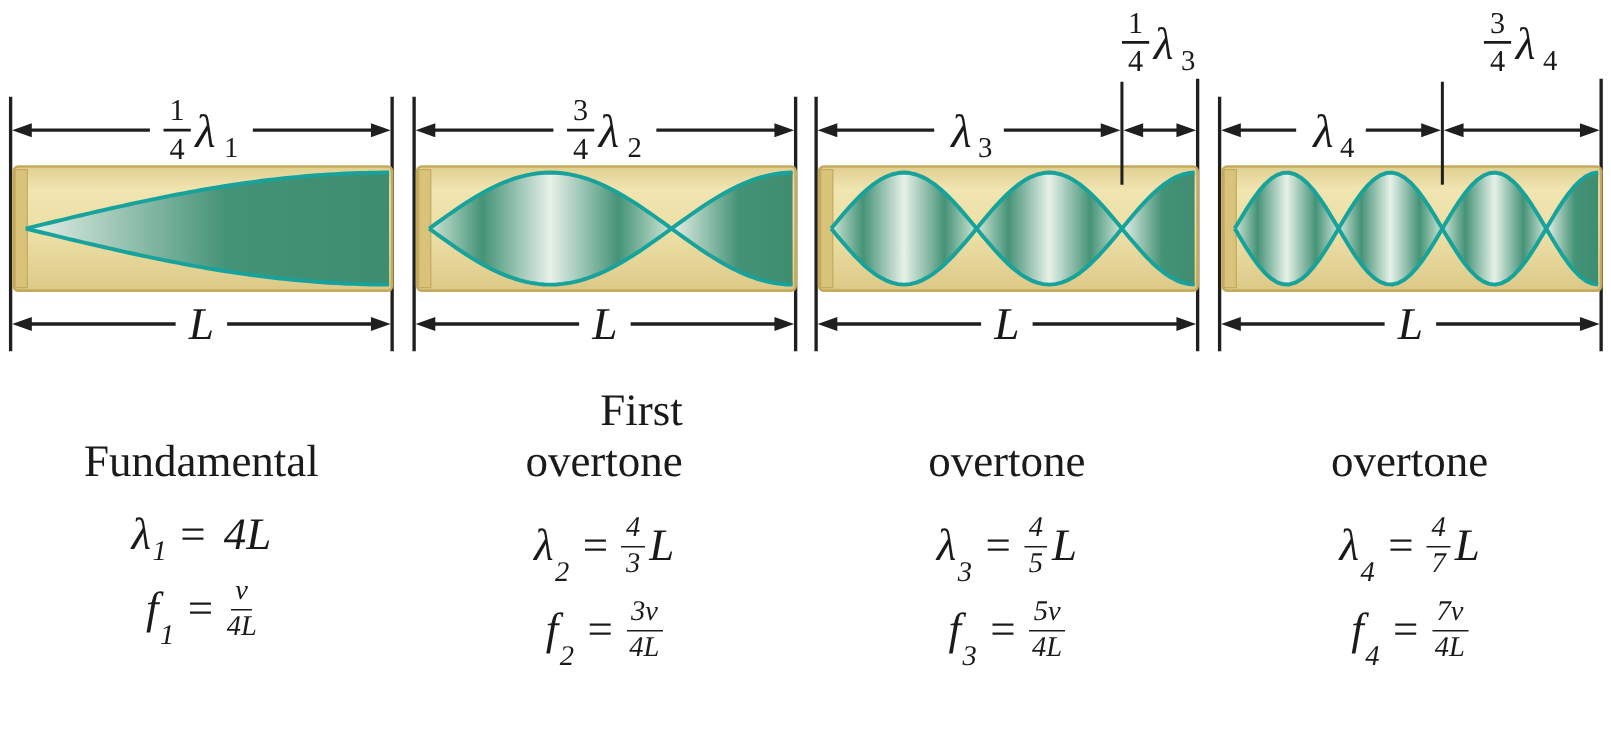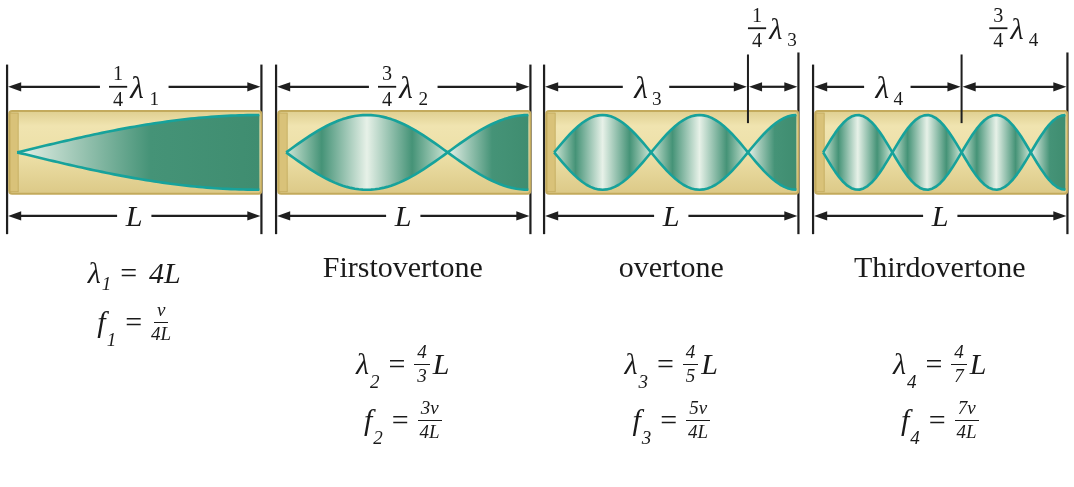--- a/index.html
+++ b/index.html
@@ -2,21 +2,21 @@
 <html><head>
 <meta charset="utf-8">
 <style>
   html,body{margin:0;padding:0;background:#ffffff;}
   body{width:1074px;height:487px;overflow:hidden;
        font-family:"Liberation Serif",serif;color:#1a1a1a;}
   .figure{display:flex;width:1074px;padding-top:2px;box-sizing:border-box;}
   .panel{flex:1 1 0;display:flex;flex-direction:column;align-items:center;min-width:0;}
   .panel svg{display:block;width:100%;height:auto;}
   .mode-name{font-size:30px;line-height:1.12;text-align:right;
-             min-height:74px;display:flex;justify-content:flex-end;
+             min-height:74px;display:flex;flex-direction:column;justify-content:flex-end;
              margin-top:10px;}
   .eq{font-size:30px;line-height:1;text-align:center;margin-top:18px;
       display:flex;align-items:center;justify-content:center;font-style:italic;}
   .eq.freq{margin-top:12px;}
   .eq .sub{font-size:19px;font-style:italic;align-self:flex-end;margin-left:1px;
            transform:translateY(5px);}
   .eq .rel{margin:0 9px;font-style:normal;}
   .eq .frac{display:inline-flex;flex-direction:column;align-items:center;
             font-size:19px;line-height:1.08;}
   .eq .frac .num{border-bottom:1.7px solid #1a1a1a;padding:0 3px 1px;}
@@ -57,20 +57,23 @@
         <line x1="108" y1="84" x2="126" y2="84" stroke="#1a1a1a" stroke-width="1.8"></line>
         <text x="117" y="103" font-size="20" text-anchor="middle" font-family="&quot;Liberation Serif&quot;,serif" fill="#1a1a1a" font-style="normal">4</text>
         <text x="129" y="95" font-size="31" text-anchor="start" font-family="&quot;Liberation Serif&quot;,serif" fill="#1a1a1a" font-style="italic">λ</text>
         <text x="148" y="102" font-size="19" text-anchor="start" font-family="&quot;Liberation Serif&quot;,serif" fill="#1a1a1a" font-style="normal">1</text>
         <line x1="19" y1="212" x2="116" y2="212" stroke="#1f1f1f" stroke-width="2.2"></line>
         <line x1="150" y1="212" x2="247" y2="212" stroke="#1f1f1f" stroke-width="2.2"></line>
         <polygon points="8,212 21,207.4 21,216.6" fill="#1f1f1f"></polygon>
         <polygon points="258,212 245,207.4 245,216.6" fill="#1f1f1f"></polygon>
         <text x="133" y="222" font-size="30" text-anchor="middle" font-family="&quot;Liberation Serif&quot;,serif" fill="#1a1a1a" font-style="italic">L</text>
       </svg>
+      <div class="mode-name">
+        <div class="name-line">Fundamental</div>
+      </div>
       <div class="eq">
         <span class="lhs">λ</span>
         <span class="sub">1</span>
         <span class="rel">=</span>
         <span class="rhs">4L</span>
       </div>
       <div class="eq freq">
         <span class="lhs">f</span>
         <span class="sub">1</span>
         <span class="rel">=</span>
@@ -292,21 +295,20 @@
         <text x="190.56799999999998" y="45" font-size="20" text-anchor="middle" font-family="&quot;Liberation Serif&quot;,serif" fill="#1a1a1a" font-style="normal">4</text>
         <text x="202.56799999999998" y="37" font-size="30" text-anchor="start" font-family="&quot;Liberation Serif&quot;,serif" fill="#1a1a1a" font-style="italic">λ</text>
         <text x="220.56799999999998" y="44" font-size="19" text-anchor="start" font-family="&quot;Liberation Serif&quot;,serif" fill="#1a1a1a" font-style="normal">4</text>
         <line x1="19" y1="212" x2="116" y2="212" stroke="#1f1f1f" stroke-width="2.2"></line>
         <line x1="150" y1="212" x2="247" y2="212" stroke="#1f1f1f" stroke-width="2.2"></line>
         <polygon points="8,212 21,207.4 21,216.6" fill="#1f1f1f"></polygon>
         <polygon points="258,212 245,207.4 245,216.6" fill="#1f1f1f"></polygon>
         <text x="133" y="222" font-size="30" text-anchor="middle" font-family="&quot;Liberation Serif&quot;,serif" fill="#1a1a1a" font-style="italic">L</text>
       </svg>
       <div class="mode-name">
-        <div class="name-line">Third</div>
         <div class="name-line">overtone</div>
       </div>
       <div class="eq">
         <span class="lhs">λ</span>
         <span class="sub">4</span>
         <span class="rel">=</span>
         <span class="frac">
           <span class="num">4</span>
           <span class="den">7</span>
         </span>

